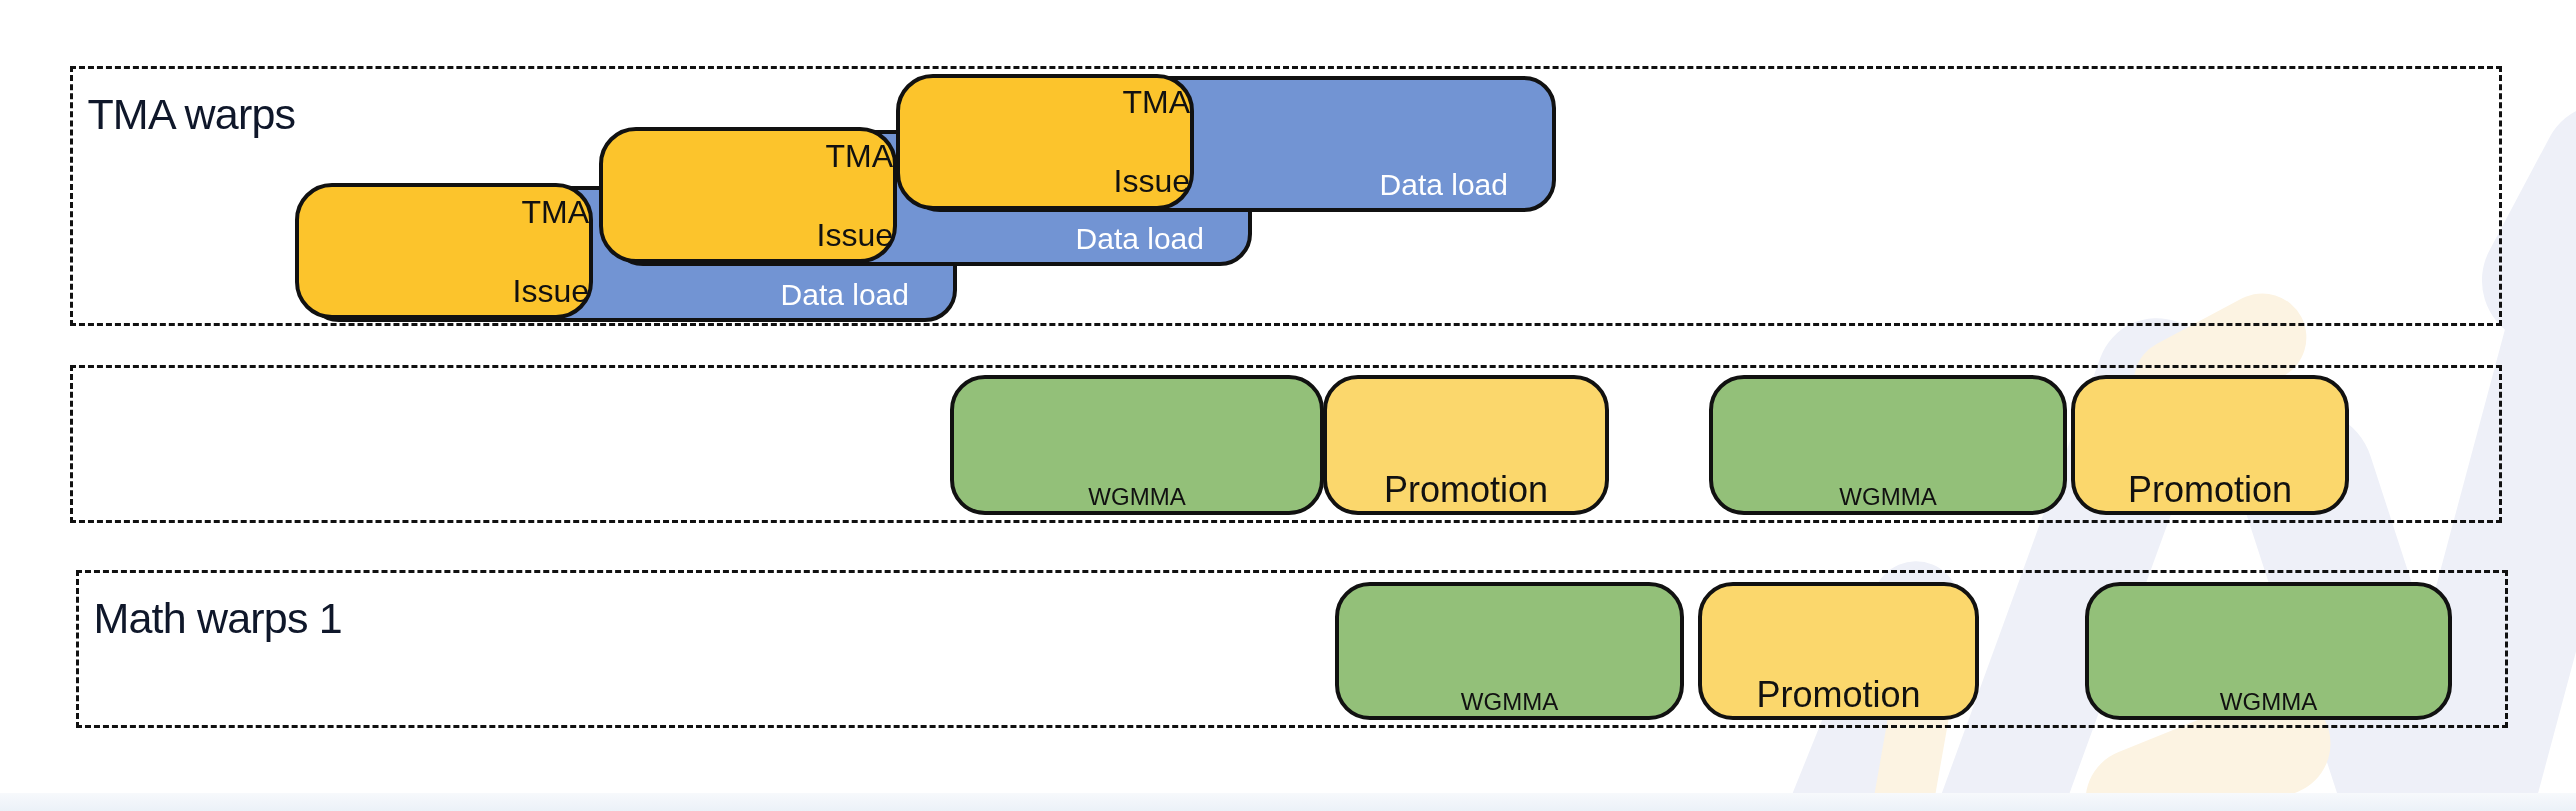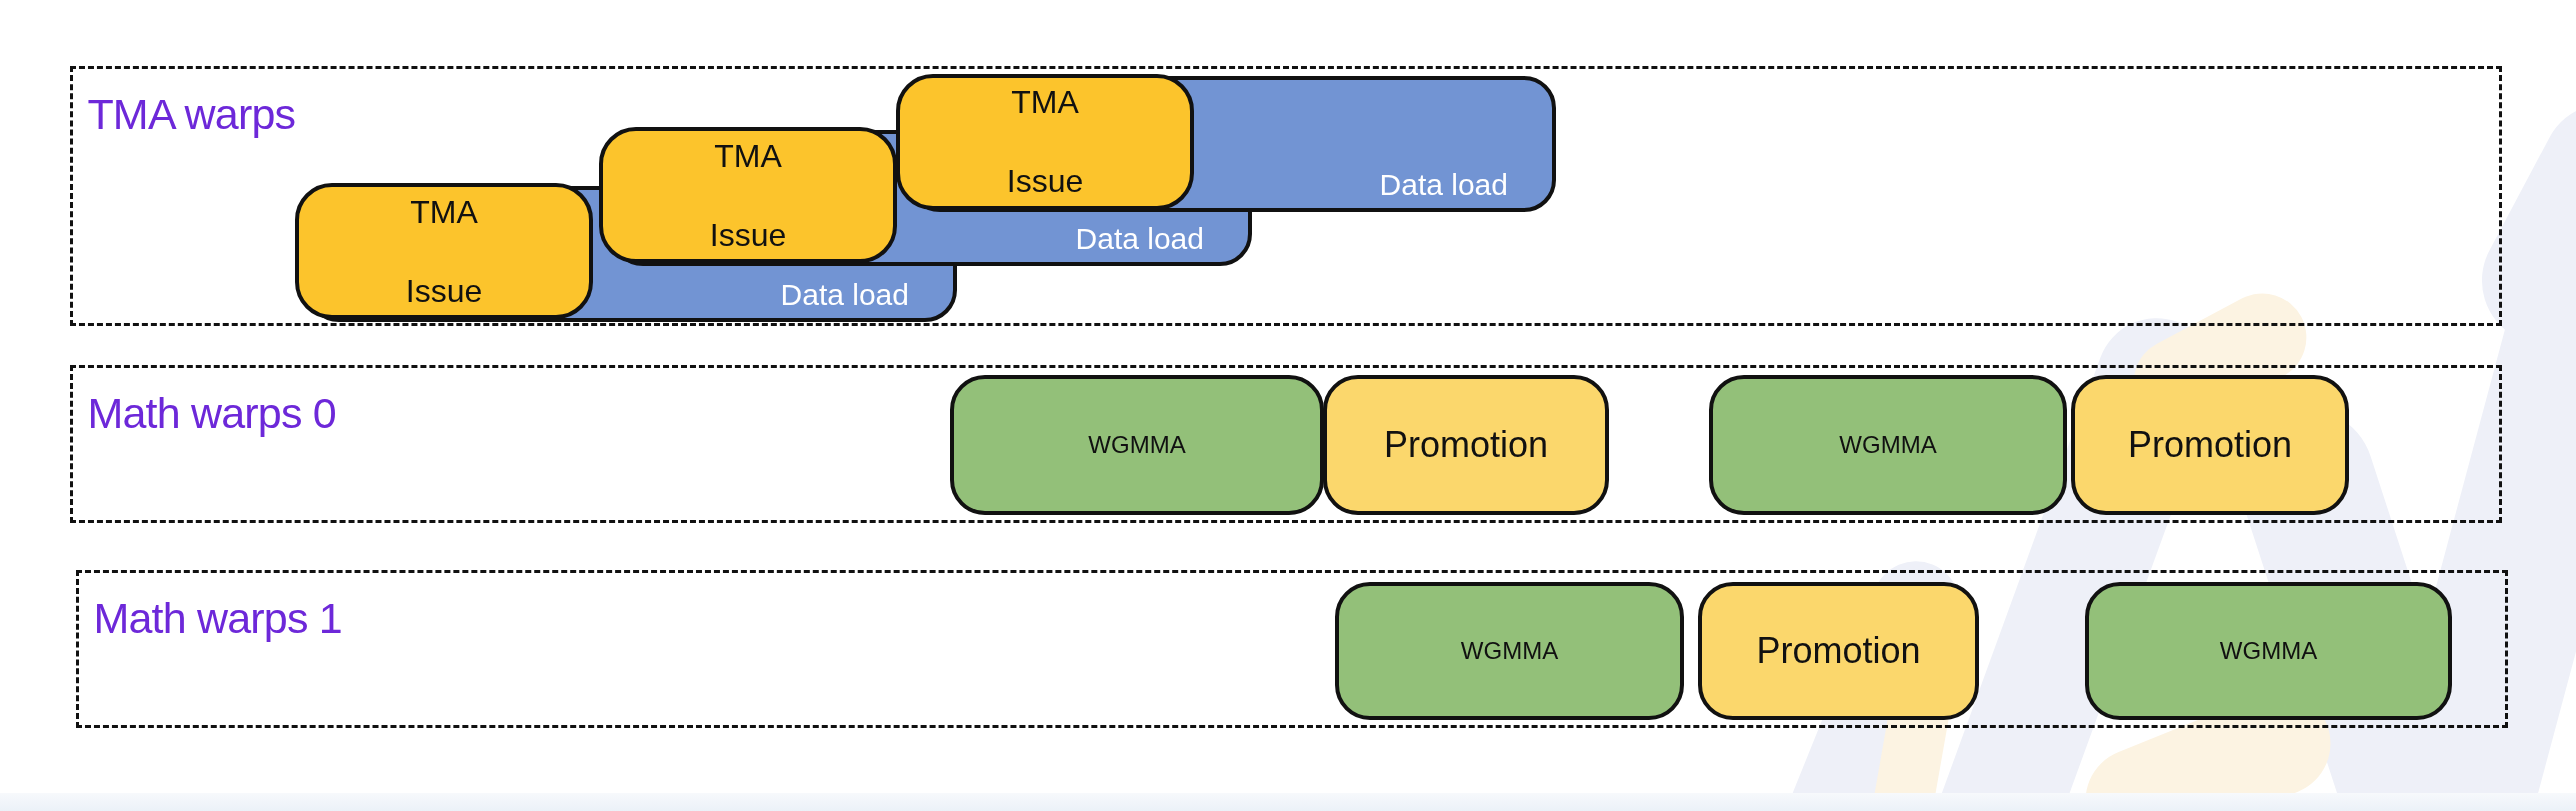--- a/index.html
+++ b/index.html
@@ -36,30 +36,30 @@
     box-sizing: border-box;
     border: 3.2px dashed var(--outline, #111111);
     z-index: 2;
   }
   .row-label {
     position: absolute;
     left: 14.4px;
     top: 21px;
     font-size: 43px;
     letter-spacing: -0.8px;
-    color: #6d28d9;
+    color: #0f172a;
     white-space: nowrap;
   }
   
   .block {
     position: absolute;
     box-sizing: border-box;
     border: 4px solid var(--outline, #111111);
     display: flex;
-    align-items: center;
+    align-items: flex-end;
     justify-content: center;
     text-align: center;
     color: var(--block-text, #111111);
     gap: 31px;
   }
   .data-load {
     background: var(--data-load-fill, #7294d3);
     border-radius: 32px;
     z-index: 1;
   }
@@ -129,21 +129,20 @@
       <span>TMA</span>
       <span>Issue</span>
     </div>
     <div class="block tma-issue" style="left:823px; top:4.8px; width:298px; height:136px;">
       <span>TMA</span>
       <span>Issue</span>
     </div>
   </div>
 
   <div class="row" style="left:70px; top:365px; width:2432px; height:158px;">
-    <div class="row-label">Math warps 0</div>
 
     <div class="block wgmma" style="left:877px; top:7.2px; width:374px; height:140px;">
       <span>WGMMA</span>
     </div>
     <div class="block promotion" style="left:1250px; top:7.2px; width:286px; height:140px;">
       <span>Promotion</span>
     </div>
     <div class="block wgmma" style="left:1636px; top:7.2px; width:358px; height:140px;">
       <span>WGMMA</span>
     </div>

